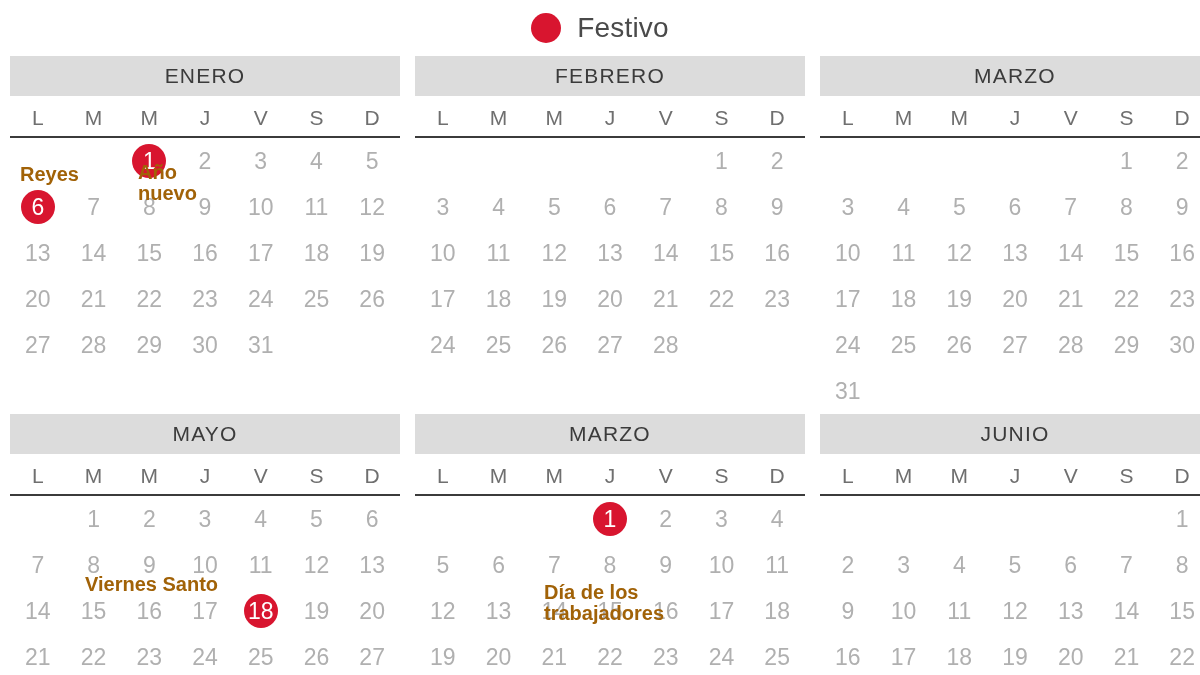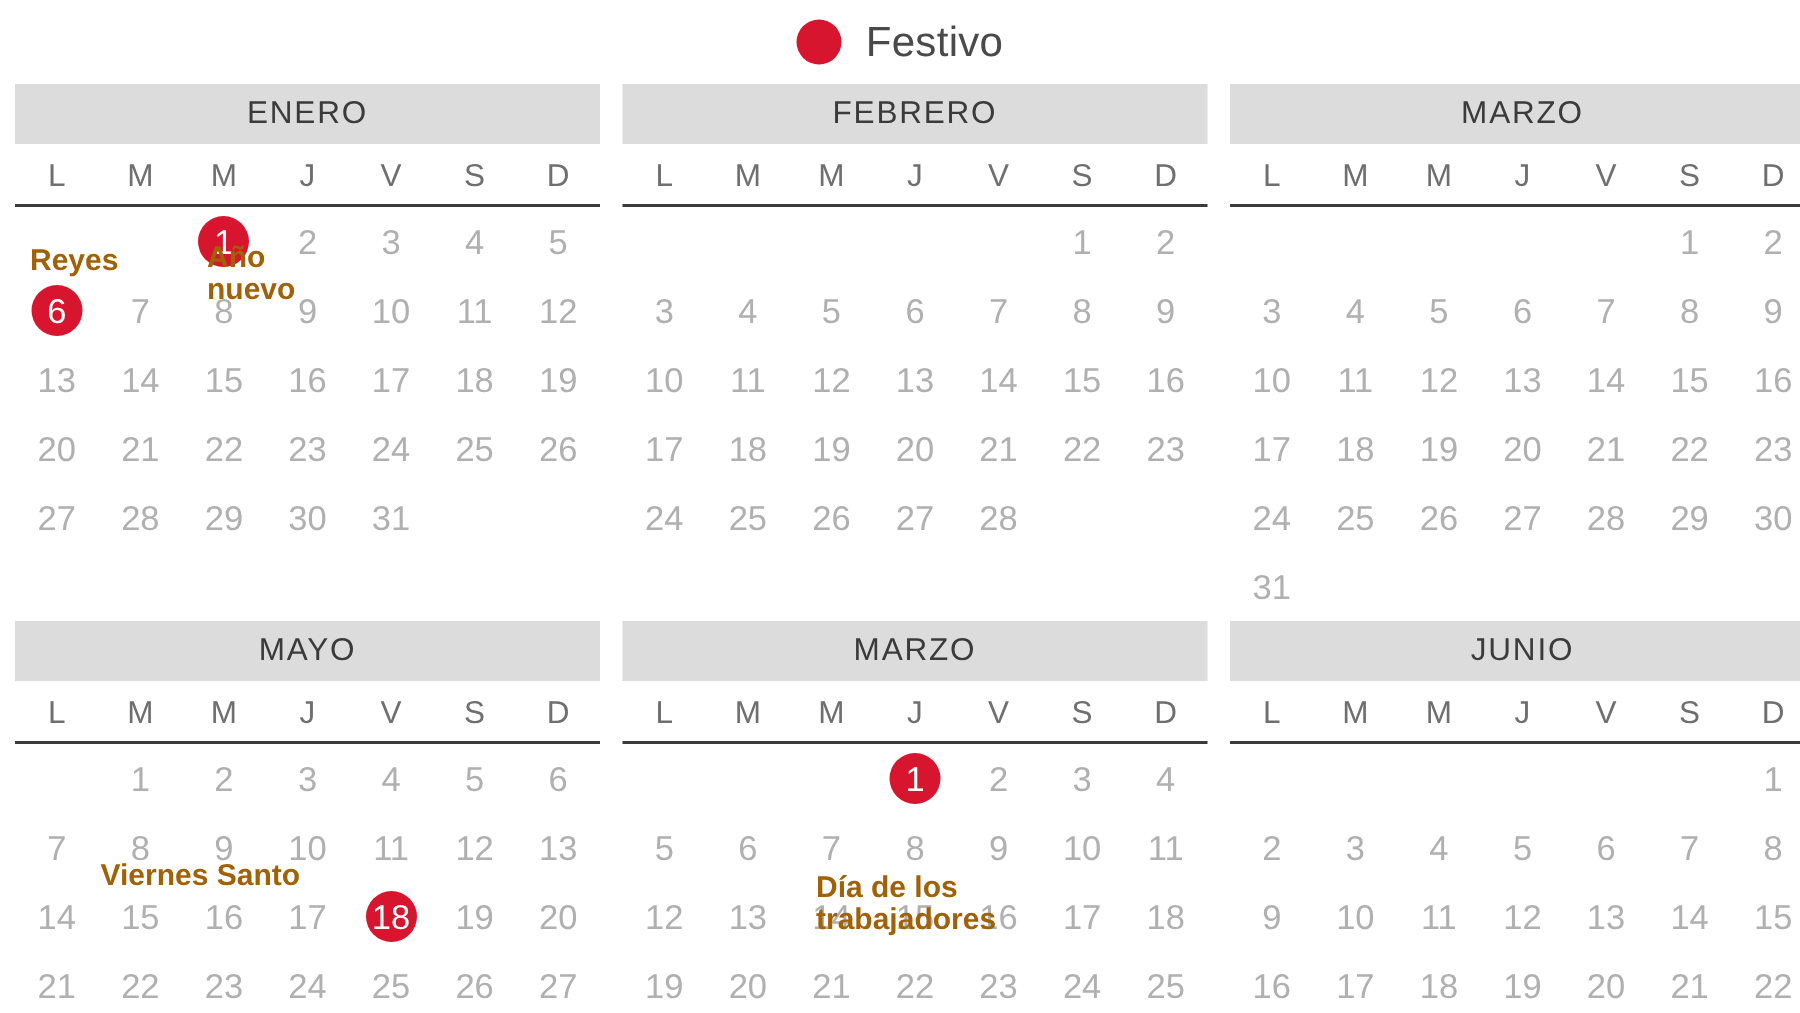--- a/index.html
+++ b/index.html
@@ -117,21 +117,21 @@
     font-weight: bold;
     font-size: 20px;
     line-height: 1.05;
     z-index: 5;
     white-space: pre-line;
   }
 
   
   .lbl-enero-reyes { left: 10px; top: 108px; }
   .lbl-enero-ano   { left: 128px; top: 106px; }
-  .lbl-abril-vs    { left: 57px; top: 160px; }
+  .lbl-abril-vs    { left: 75px; top: 160px; }
   .lbl-mayo-dia    { left: 129px; top: 168px; text-align: left; }
 </style>
 </head>
 <body>
 
 <div class="legend">
   <span class="legend-dot"></span>
   <span class="legend-label">Festivo</span>
 </div>
 

